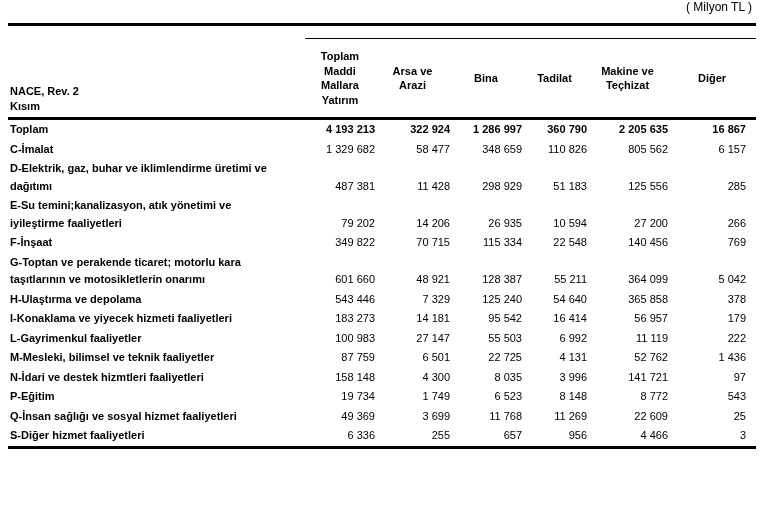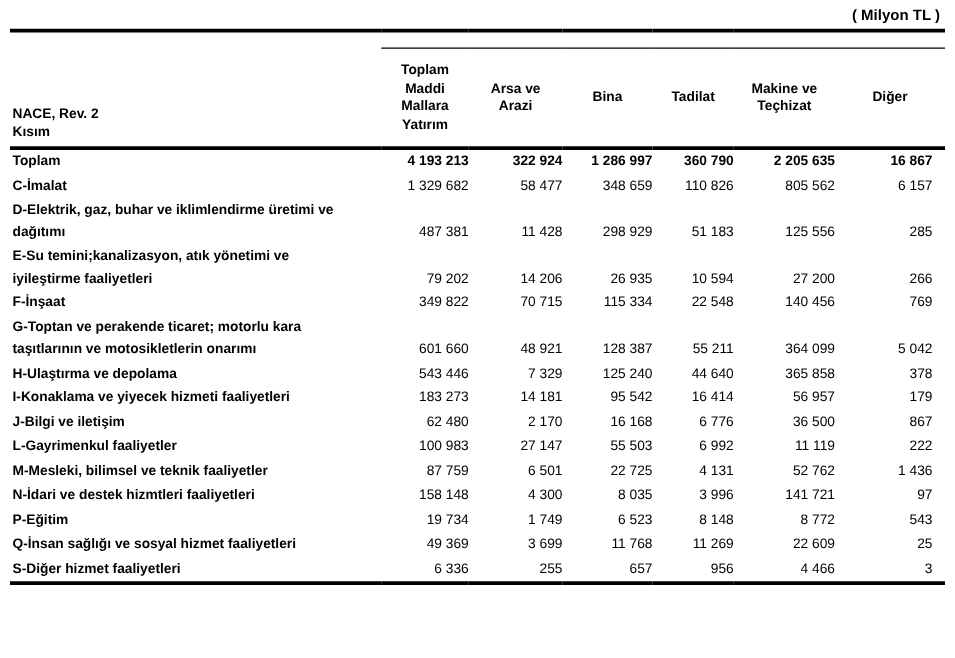--- a/index.html
+++ b/index.html
@@ -15,25 +15,24 @@
     height: 526px;
     overflow: hidden;
   }
   .sheet {
     width: 748px;
     margin: 0 8px;
   }
   .unit-row {
     height: 23px;
     display: flex;
-    align-items: center;
+    align-items: flex-start;
     justify-content: flex-end;
     padding-right: 4px;
     font-size: 12px;
-    font-weight: bold;
   }
   table.stat-table {
     width: 748px;
     border-collapse: collapse;
     table-layout: fixed;
     border-top: 3px solid #000;
     border-bottom: 3px solid #000;
   }
   thead { border-bottom: 3px solid #000; }
   thead tr.gap-row th { height: 14px; padding: 0; border: none; }
@@ -175,43 +174,34 @@
           <td class="num">128 387</td>
           <td class="num">55 211</td>
           <td class="num">364 099</td>
           <td class="num">5 042</td>
         </tr>
         <tr>
           <th class="row-label">H-Ulaştırma ve depolama</th>
           <td class="num">543 446</td>
           <td class="num">7 329</td>
           <td class="num">125 240</td>
-          <td class="num">44 640</td>
+          <td class="num">54 640</td>
           <td class="num">365 858</td>
           <td class="num">378</td>
         </tr>
         <tr>
           <th class="row-label">I-Konaklama ve yiyecek hizmeti faaliyetleri</th>
           <td class="num">183 273</td>
           <td class="num">14 181</td>
           <td class="num">95 542</td>
           <td class="num">16 414</td>
           <td class="num">56 957</td>
           <td class="num">179</td>
         </tr>
         <tr>
-          <th class="row-label">J-Bilgi ve iletişim</th>
-          <td class="num">62 480</td>
-          <td class="num">2 170</td>
-          <td class="num">16 168</td>
-          <td class="num">6 776</td>
-          <td class="num">36 500</td>
-          <td class="num">867</td>
-        </tr>
-        <tr>
           <th class="row-label">L-Gayrimenkul faaliyetler</th>
           <td class="num">100 983</td>
           <td class="num">27 147</td>
           <td class="num">55 503</td>
           <td class="num">6 992</td>
           <td class="num">11 119</td>
           <td class="num">222</td>
         </tr>
         <tr>
           <th class="row-label">M-Mesleki, bilimsel ve teknik faaliyetler</th>

